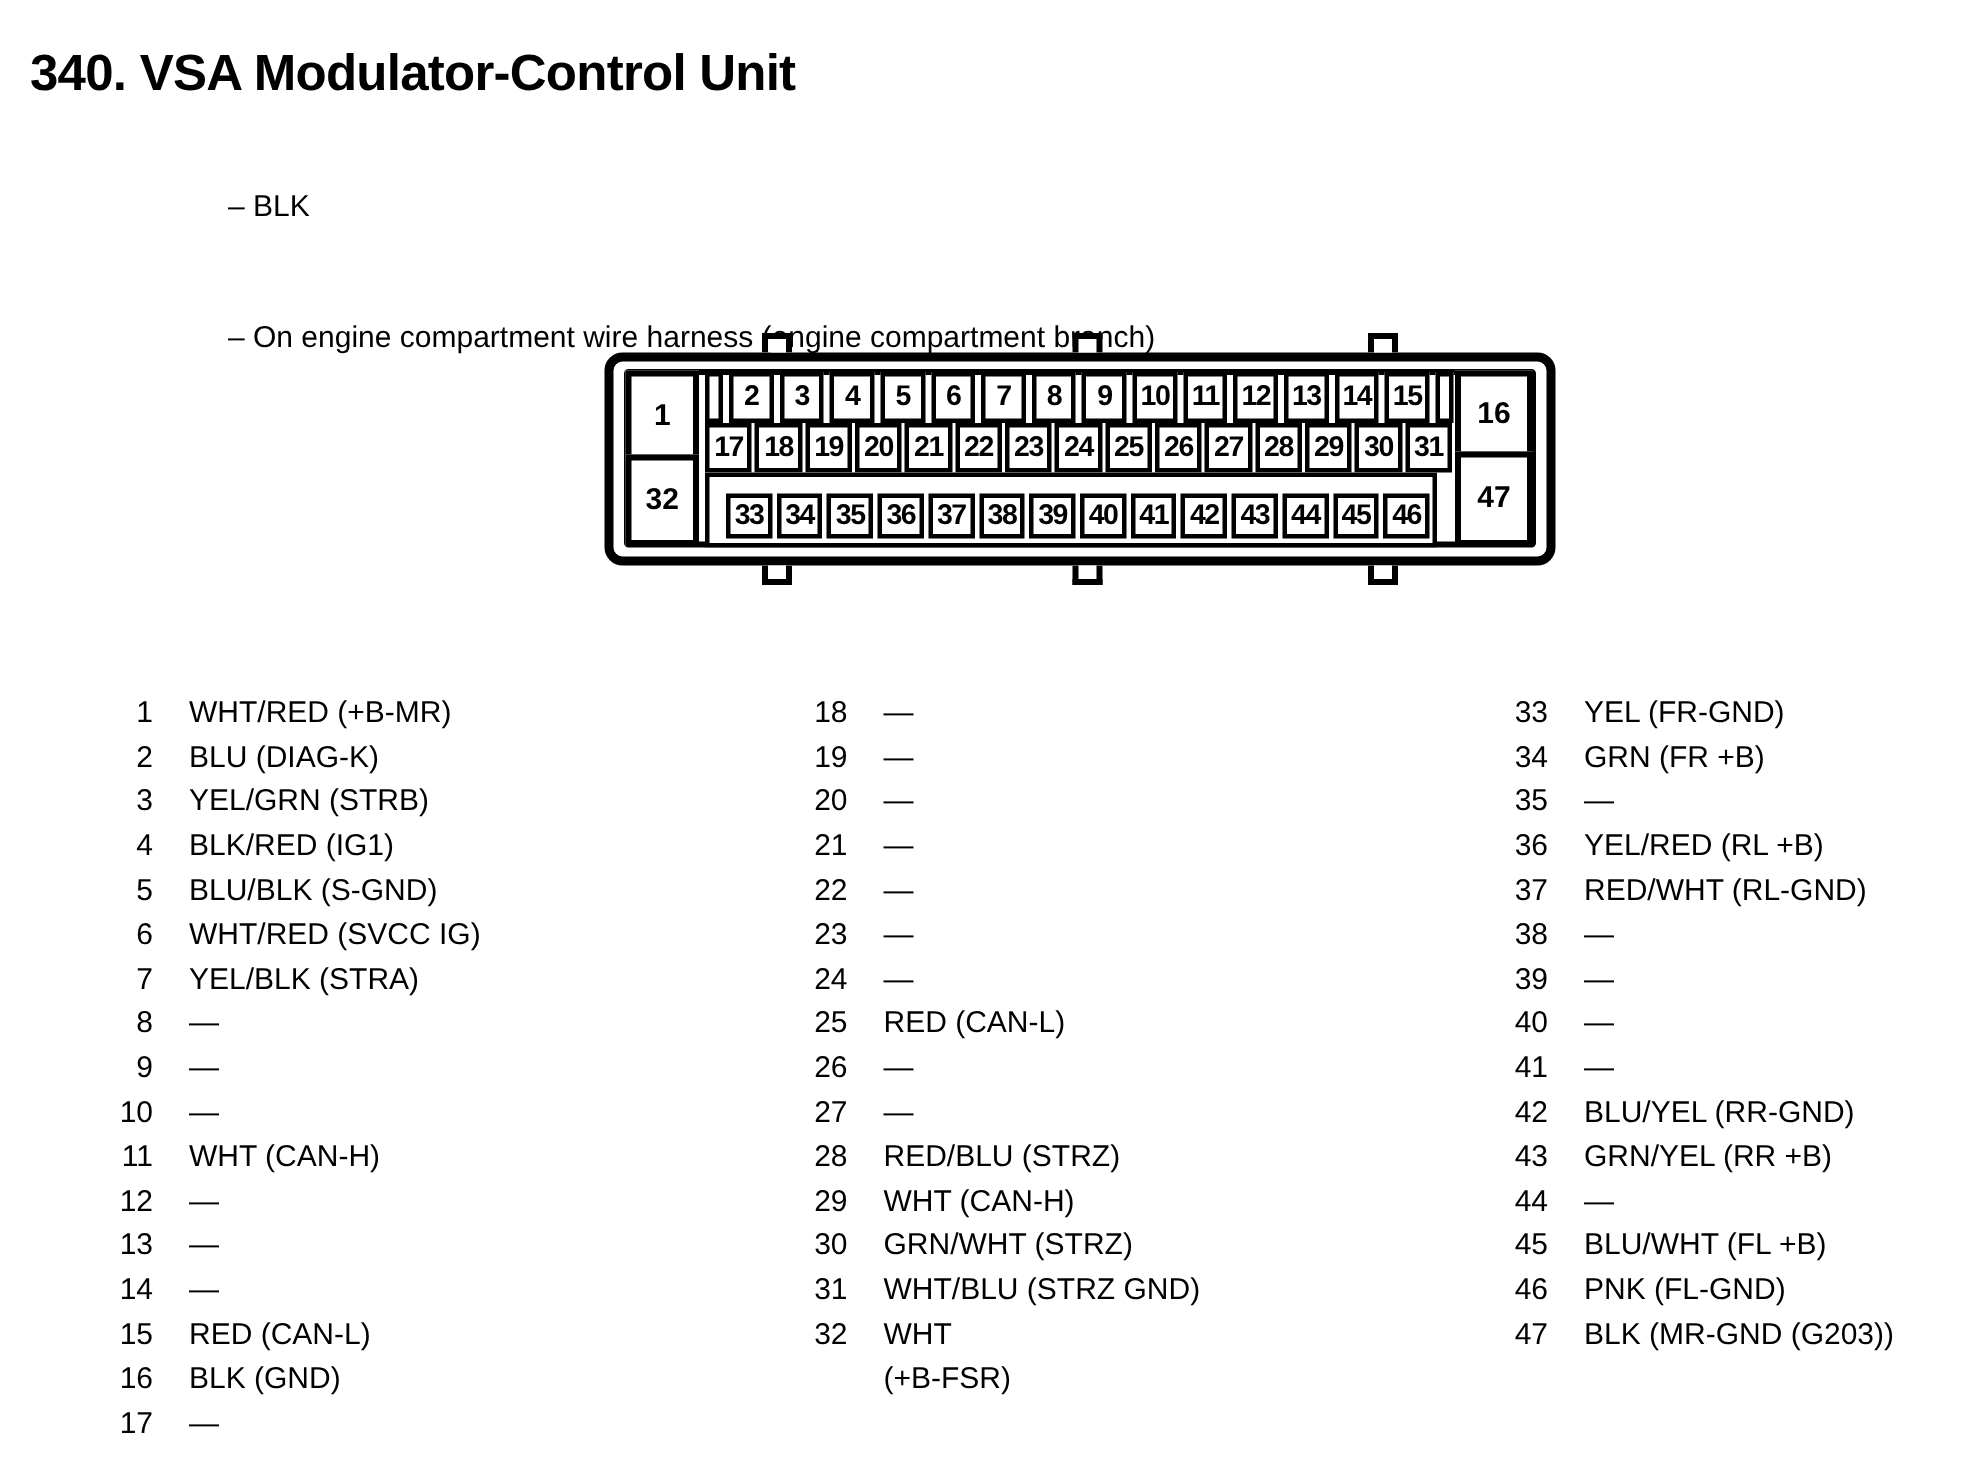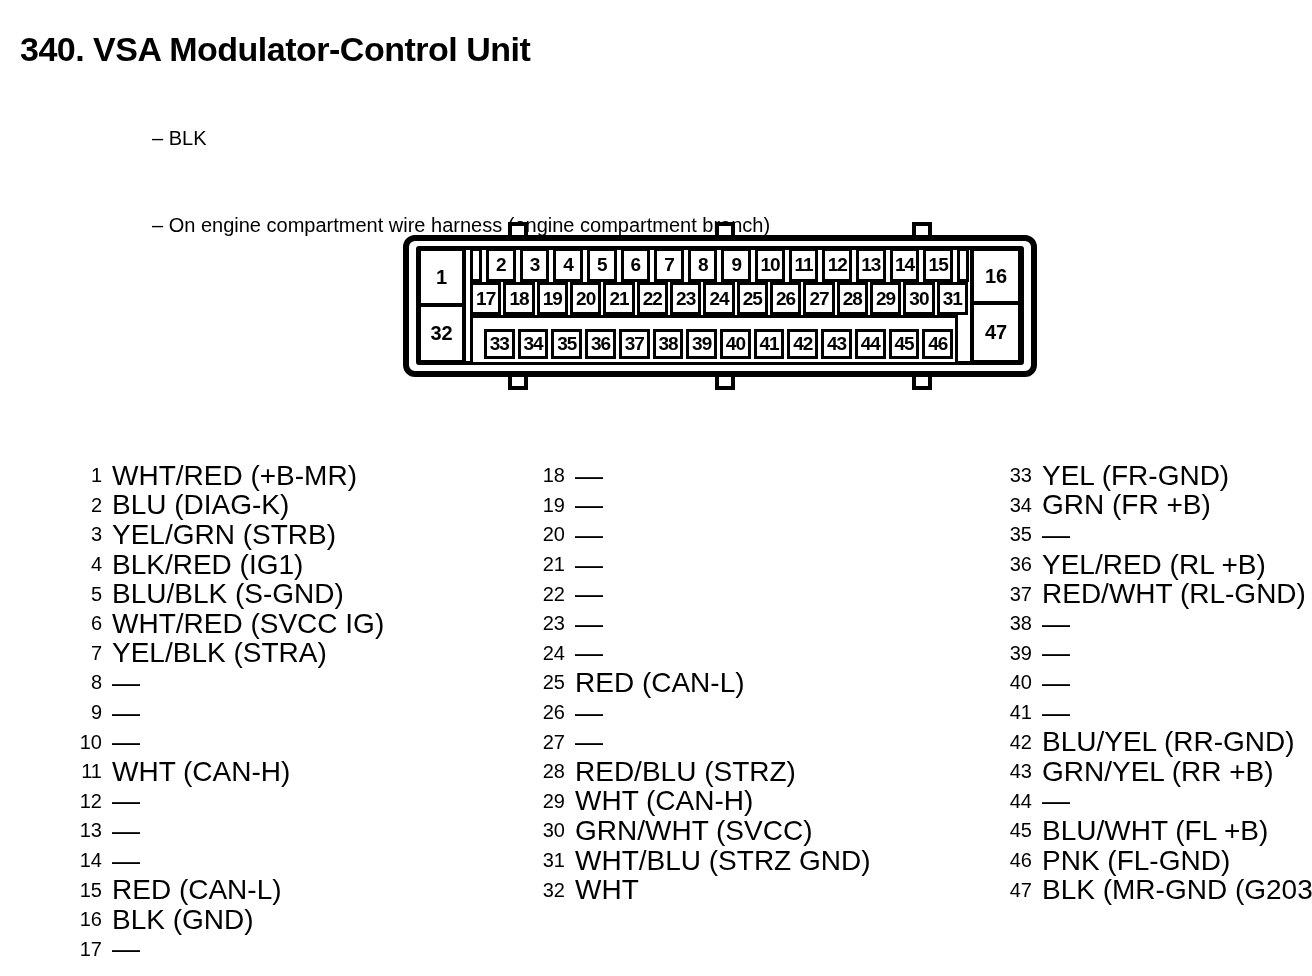--- a/index.html
+++ b/index.html
@@ -54,21 +54,21 @@
   }
   #barBottom .cell { flex:1; height:30px; }
   .spacer { width:12px; border:3px solid #000; box-sizing:border-box; background:#fff; flex:none; }
   
   .pin-col { position:absolute; top:461px; }
   .pin-col.col1 { left:40px;  width:420px; }
   .pin-col.col2 { left:503px; width:420px; }
   .pin-col.col3 { left:970px; width:330px; }
   .pin-row { display:flex; height:29.6px; align-items:center; }
   .pin-num { width:62px; text-align:right; font-size:20px; flex:none; }
-  .pin-label { margin-left:10px; font-size:28px; white-space:pre; }
+  .pin-label { margin-left:24px; font-size:20px; white-space:pre; }
 </style>
 </head>
 <body>
 
 <div class="title">340. VSA Modulator-Control Unit</div>
 
 <div class="notes">
   <div>– BLK</div>
   <div>– On engine compartment wire harness (engine compartment branch)</div>
 </div>
@@ -255,30 +255,34 @@
     <div class="pin-row">
       <span class="pin-num">28</span>
       <span class="pin-label">RED/BLU (STRZ)</span>
     </div>
     <div class="pin-row">
       <span class="pin-num">29</span>
       <span class="pin-label">WHT (CAN-H)</span>
     </div>
     <div class="pin-row">
       <span class="pin-num">30</span>
-      <span class="pin-label">GRN/WHT (SVCC)</span>
+      <span class="pin-label">GRN/WHT (STRZ)</span>
     </div>
     <div class="pin-row">
       <span class="pin-num">31</span>
       <span class="pin-label">WHT/BLU (STRZ GND)</span>
     </div>
     <div class="pin-row">
       <span class="pin-num">32</span>
       <span class="pin-label">WHT</span>
     </div>
+    <div class="pin-row">
+      <span class="pin-num"></span>
+      <span class="pin-label">(+B-FSR)</span>
+    </div>
   </div>
 <div class="pin-col col3" id="col3">
     <div class="pin-row">
       <span class="pin-num">33</span>
       <span class="pin-label">YEL (FR-GND)</span>
     </div>
     <div class="pin-row">
       <span class="pin-num">34</span>
       <span class="pin-label">GRN (FR +B)</span>
     </div>

